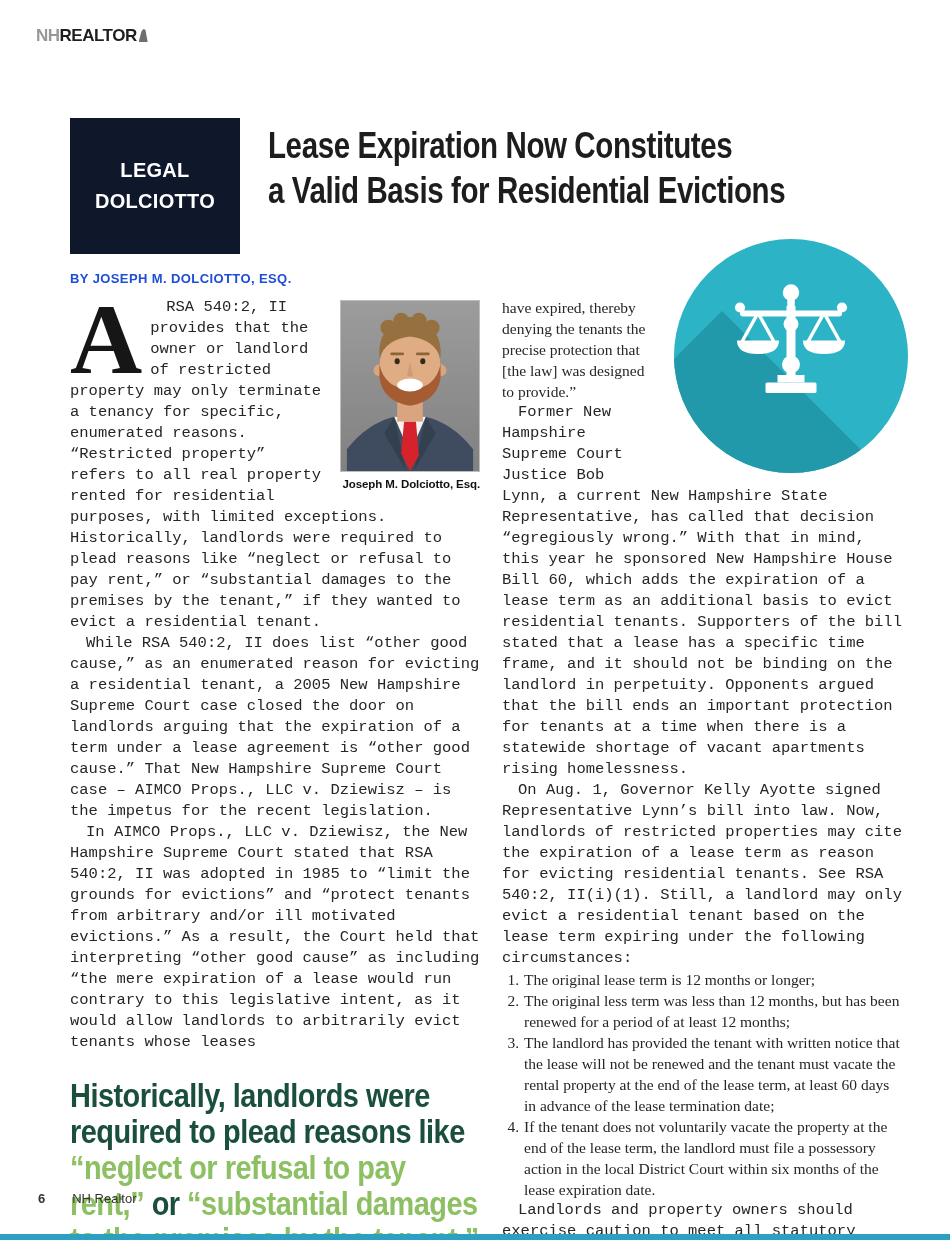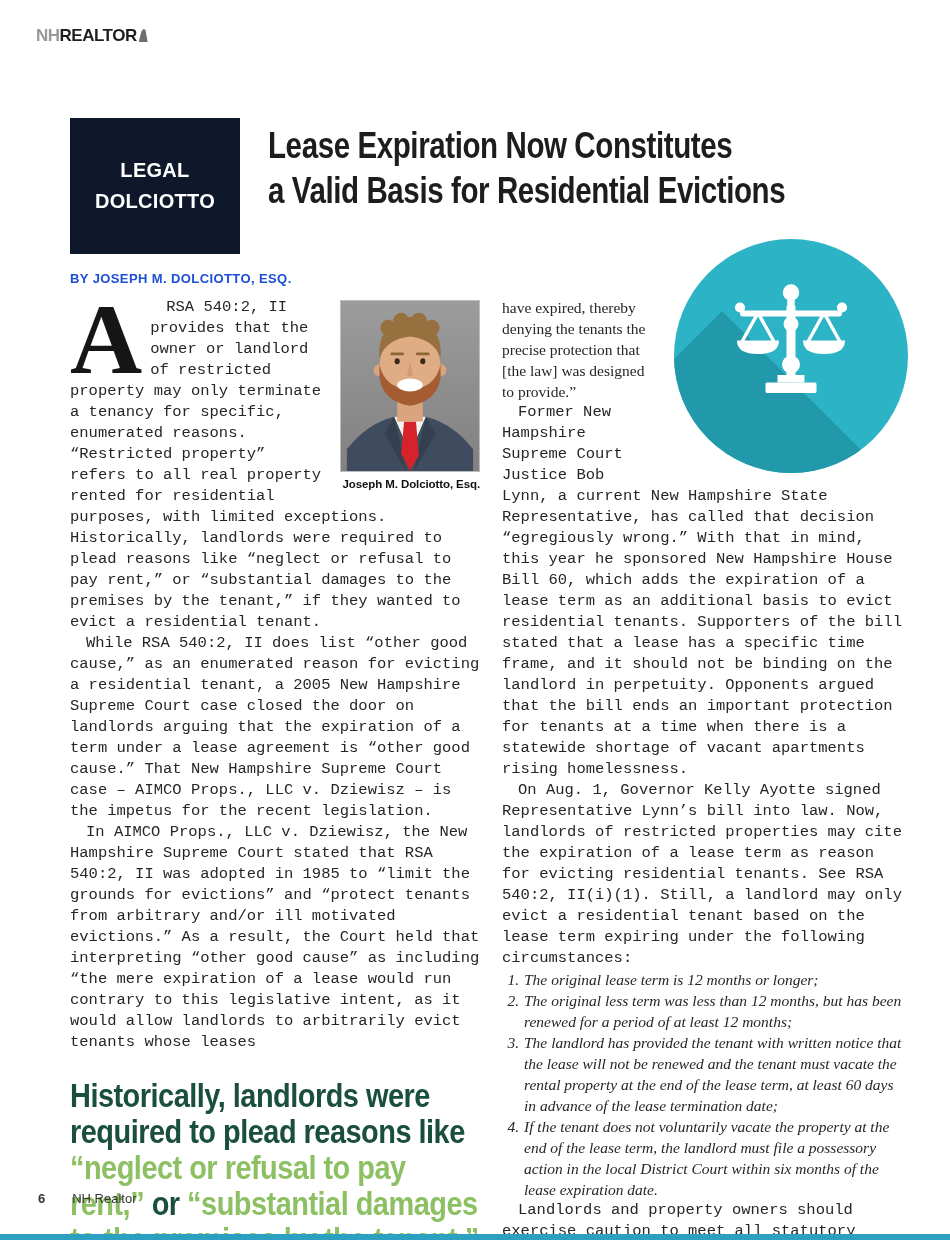--- a/index.html
+++ b/index.html
@@ -65,21 +65,21 @@
     margin:-58px -6px 10px 16px; position:relative; overflow:hidden;
     background:#2cb3c5; shape-outside:circle(127px at 114px 114px);
   }
   .justice-shadow {
     position:absolute; top:72px; left:48px; width:340px; height:340px;
     background:#2199ab; transform:rotate(45deg); transform-origin:0 0;
   }
   .scales-svg { position:relative; z-index:1; display:block; width:150px; height:150px; margin:34px auto 0; }
   
   .col-right ol { margin:0 0 0 0; padding-left:21px; }
-  .col-right li { padding-left:1px;font-style:italic; }
+  .col-right li { padding-left:1px; }
   
   .endmark { display:inline-block; width:11px; height:12px; background:#1c5e38; margin-left:5px; vertical-align:-1px;
     clip-path:polygon(50% 0, 100% 38%, 100% 100%, 0 100%, 0 38%); }
   
   .page-footer { position:absolute; left:38px; bottom:34px; font-family:"Liberation Sans", sans-serif; font-size:13px; color:#333; }
   .pageno { font-weight:bold; margin-right:27px; }
   .bottom-bar { position:absolute; left:0; right:0; bottom:0; height:6px; background:#2ba0c0; }
 </style>
 </head>
 <body>

